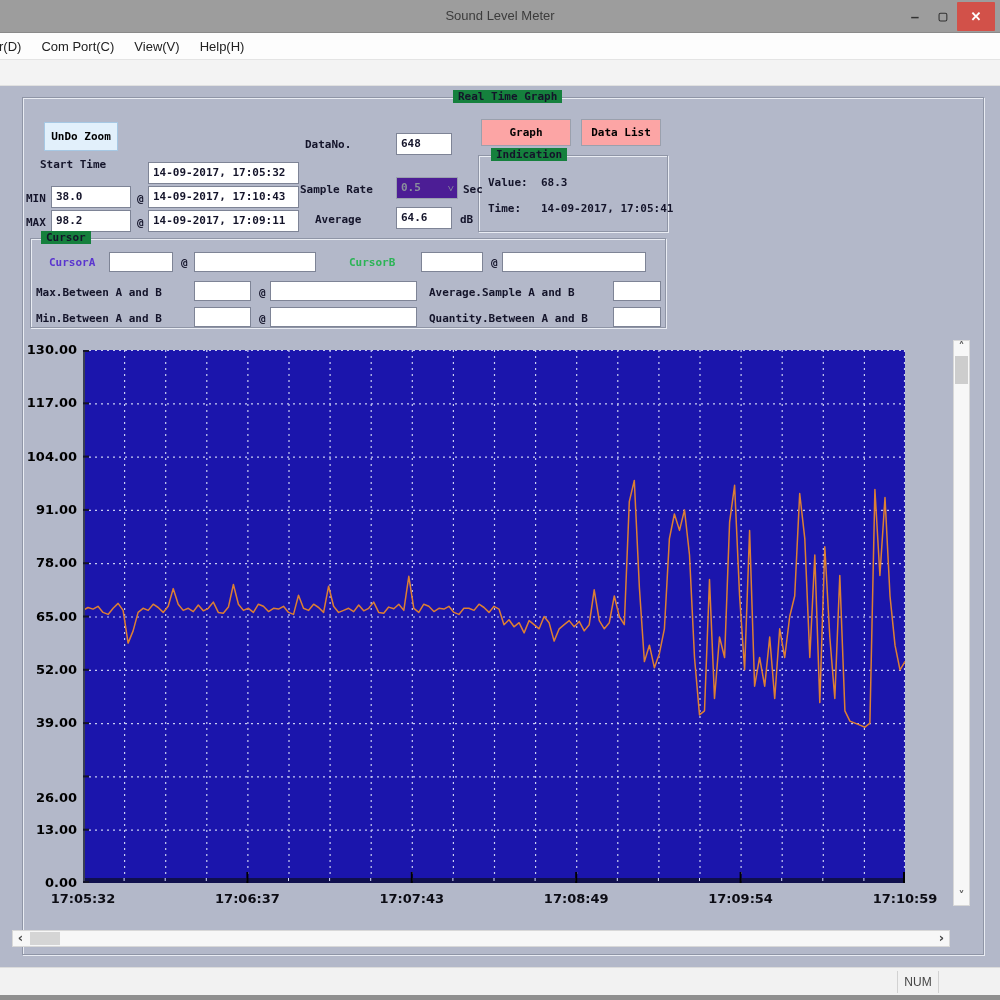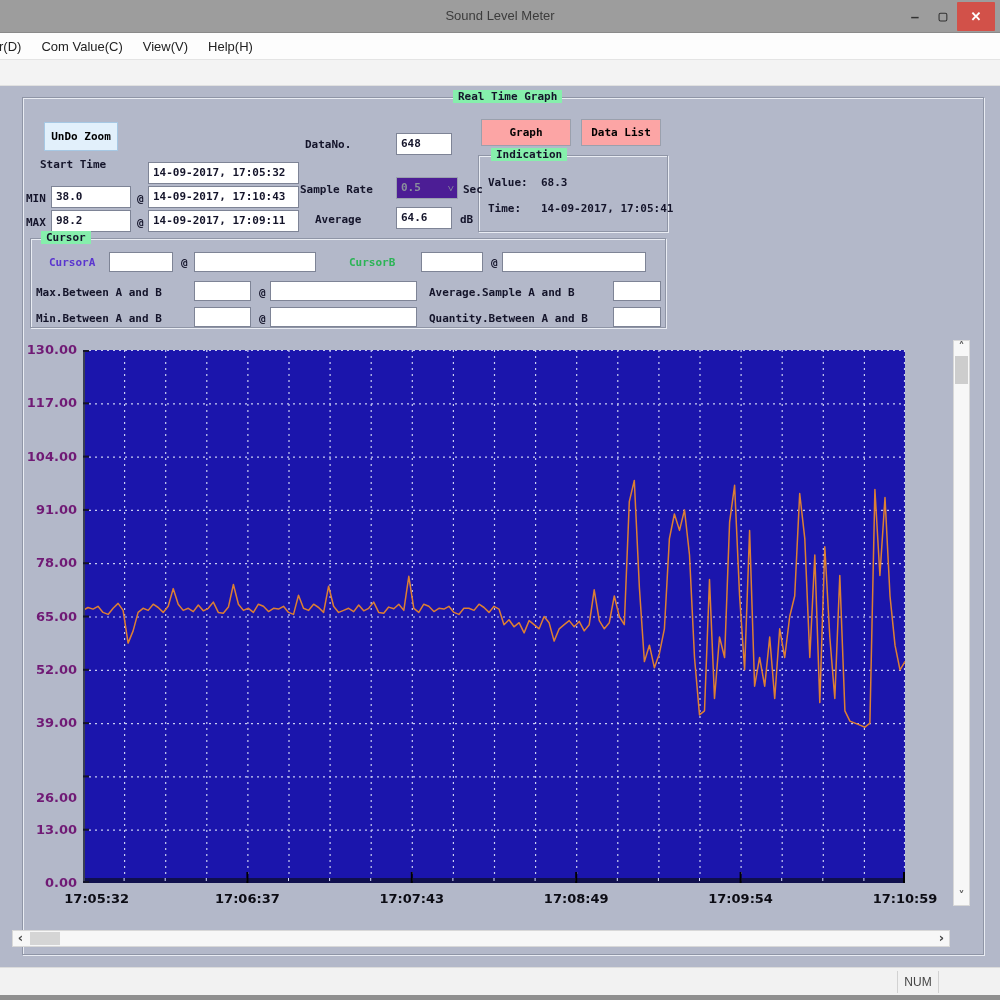--- a/index.html
+++ b/index.html
@@ -20,33 +20,33 @@
   .btn-close{ right:5px; width:38px; height:29px; top:2px; background:#d25149; color:#fff; font-size:13px; border-radius:1px; }
   
   .menubar { position:absolute; left:0; top:33px; width:1000px; height:27px; background:#fdfdfd; border-bottom:1px solid #e4e4e4;
     display:flex; align-items:center; font-family:"Liberation Sans", sans-serif; font-weight:normal; font-size:13px; color:#222; }
   .menu-item { padding:0 10px; }
   .menu-item:first-child { padding-left:1px; margin-left:-2px; }
   .toolstrip { position:absolute; left:0; top:60px; width:1000px; height:26px; background:#f3f3f3; border-bottom:1px solid #e0e0e0; }
   
   .mainpanel { position:absolute; left:0; top:86px; width:1000px; height:881px; background:#b3b8c9; }
   .groupbox { position:absolute; border:1px solid #8f95a6; box-shadow:1px 1px 0 #e9ecf3 inset, 1px 1px 0 #e9ecf3; }
-  .grouplabel { position:absolute; top:-8px; background:#86efac; padding:0 5px; font-size:11px; white-space:nowrap; }
+  .grouplabel { position:absolute; top:-8px; background:#15803d; padding:0 5px; font-size:11px; white-space:nowrap; }
   .rtg-box { left:22px; top:11px; width:962px; height:858px; }
   .field { position:absolute; background:#fff; border:1px solid #7e8496; height:22px; line-height:20px; padding:0 4px; white-space:nowrap; overflow:hidden; }
   .lbl { position:absolute; height:14px; line-height:14px; white-space:nowrap; }
   .lbl-r { text-align:left; }
   .pushbtn { position:absolute; background:#fca5a5; border:1px solid #9aa0ad; text-align:center; cursor:default; }
   .undo-btn { left:44px; top:36px; width:74px; height:29px; line-height:27px; background:#e2f0fb; border:1px solid #a6c8e4; }
   .combo { position:absolute; background:#4c1d95; border:1px solid #9aa0ae; height:22px; line-height:20px; padding:0 4px; color:#8a8f9c; }
   .combo .chev { position:absolute; right:3px; top:1px; font-size:11px; color:#8a8f9c; }
   
   .ylabels { position:absolute; left:0; top:264px; width:79px; height:533px; }
   .ylabels div { position:absolute; right:2px; width:76px; height:18px; line-height:18px; text-align:right;
-    font-family:"DejaVu Sans", sans-serif; font-size:13px; font-weight:bold; color:#701a75; }
+    font-family:"DejaVu Sans", sans-serif; font-size:13px; font-weight:bold; color:#000000; }
   .xlabels { position:absolute; left:0; top:804px; width:960px; height:18px; }
   .xlabels div { position:absolute; width:92px; height:18px; line-height:18px; text-align:center;
     font-family:"DejaVu Sans", sans-serif; font-size:13px; font-weight:bold; color:#0c0c14; }
   #plot { position:absolute; left:83px; top:264px; }
   
   .vscroll { position:absolute; left:953px; top:254px; width:17px; height:566px; background:#f7f7f7; border:1px solid #d8d8d8;
     display:flex; flex-direction:column; align-items:center; }
   .vscroll .arrow { width:15px; height:15px; line-height:13px; text-align:center; color:#555;
     font-family:"DejaVu Sans", sans-serif; font-size:12px; }
   .vscroll .thumb { width:13px; height:28px; background:#cdcdcd; }
@@ -73,21 +73,21 @@
 
   <div class="titlebar">
     <div class="title">Sound Level Meter</div>
     <div class="winbtn btn-min">–</div>
     <div class="winbtn btn-max">▢</div>
     <div class="winbtn btn-close">✕</div>
   </div>
 
   <div class="menubar">
     <div class="menu-item">r(D)</div>
-    <div class="menu-item">Com Value(C)</div>
+    <div class="menu-item">Com Port(C)</div>
     <div class="menu-item">View(V)</div>
     <div class="menu-item">Help(H)</div>
   </div>
   <div class="toolstrip"></div>
 
   <div class="mainpanel">
 
     <div class="groupbox rtg-box">
       <div class="grouplabel" style="left:430px;">Real Time Graph</div>
     </div>
@@ -239,21 +239,21 @@
         <line x1="0" y1="159.9" x2="6" y2="159.9" stroke="#14142a" stroke-width="2"></line>
         <line x1="0" y1="213.2" x2="6" y2="213.2" stroke="#14142a" stroke-width="2"></line>
         <line x1="0" y1="266.5" x2="6" y2="266.5" stroke="#14142a" stroke-width="2"></line>
         <line x1="0" y1="319.8" x2="6" y2="319.8" stroke="#14142a" stroke-width="2"></line>
         <line x1="0" y1="373.1" x2="6" y2="373.1" stroke="#14142a" stroke-width="2"></line>
         <line x1="0" y1="426.4" x2="6" y2="426.4" stroke="#14142a" stroke-width="2"></line>
         <line x1="0" y1="479.7" x2="6" y2="479.7" stroke="#14142a" stroke-width="2"></line>
         <line x1="0" y1="532" x2="6" y2="532" stroke="#14142a" stroke-width="2"></line>
       </svg>
     <div class="xlabels">
-        <div style="left: 37px; text-align: right;">17:05:32</div>
+        <div style="left: 37px;">17:05:32</div>
         <div style="left: 201.4px;">17:06:37</div>
         <div style="left: 365.8px;">17:07:43</div>
         <div style="left: 530.2px;">17:08:49</div>
         <div style="left: 694.6px;">17:09:54</div>
         <div style="left: 859px;">17:10:59</div>
       </div>
 
     <div class="vscroll">
       <div class="arrow">˄</div>
       <div class="thumb"></div>

